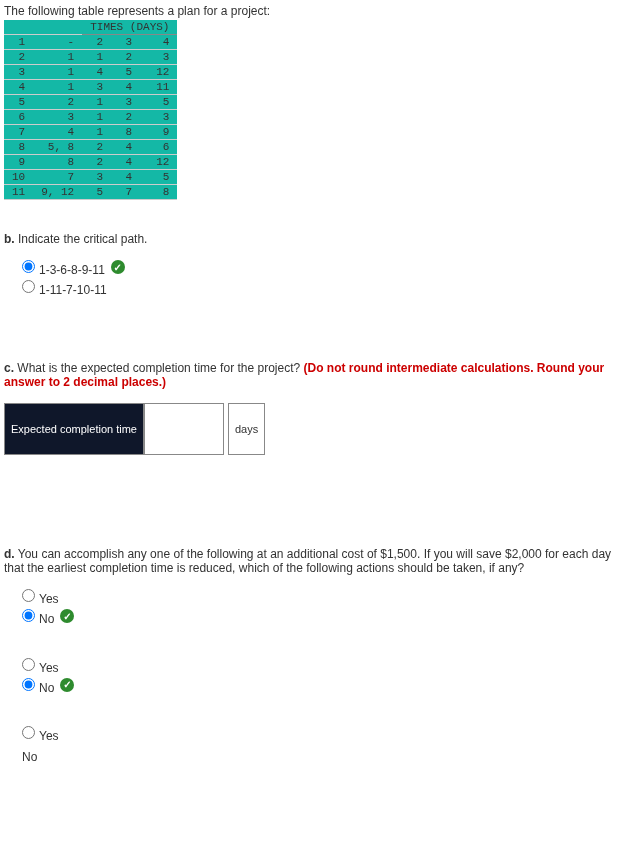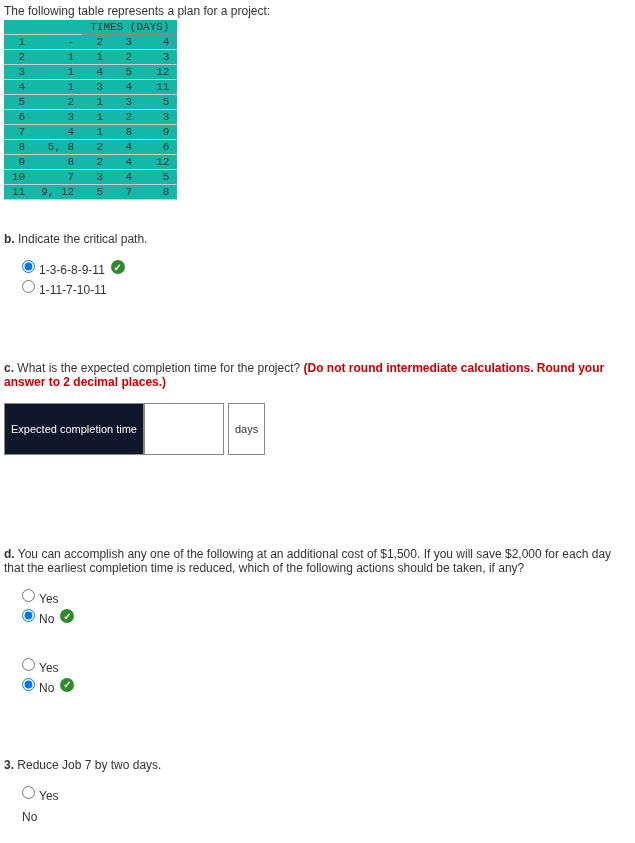--- a/index.html
+++ b/index.html
@@ -256,21 +256,20 @@
         <input type="radio" name="d1" style="">
         <span>Yes</span>
       </div>
       <div class="radio-line">
         <input type="radio" name="d1" checked="" style="">
         <span>No</span>
         <span class="checkmark">✓</span>
       </div>
     </div>
     <div class="spacer-md"></div>
-    <div class="question-block"><span class="sub-number">3. </span><span>Reduce Job 7 by two days.</span></div>
     <div class="radio-group">
       <div class="radio-line">
         <input type="radio" name="d2" style="">
         <span>Yes</span>
       </div>
       <div class="radio-line">
         <span>No</span>
       </div>
     </div>
   </div>

